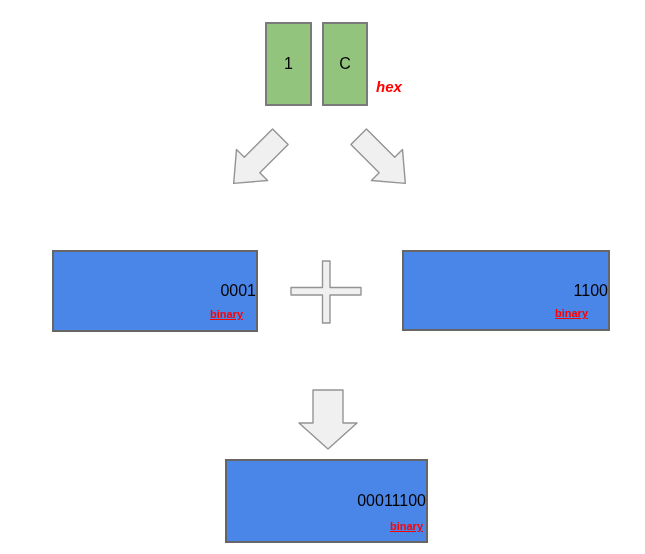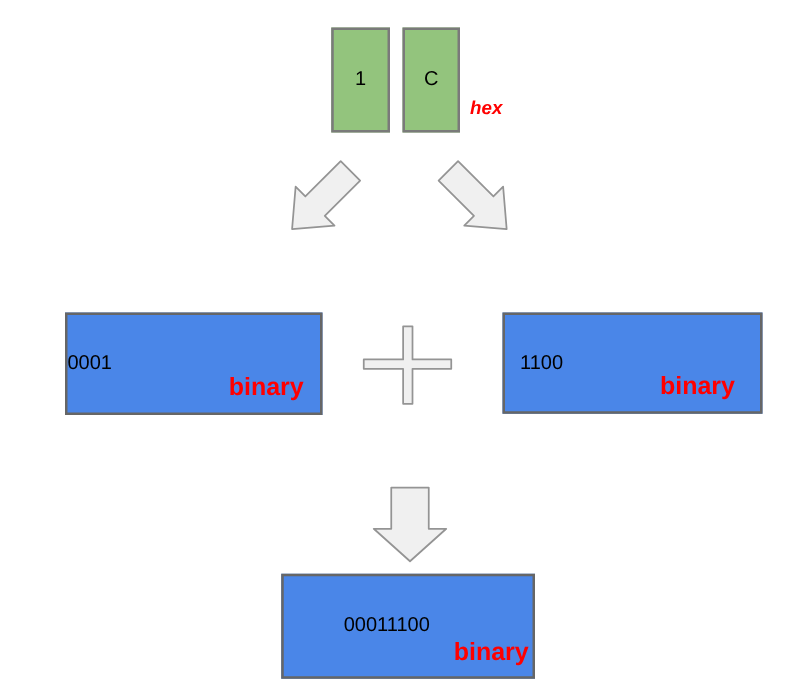--- a/index.html
+++ b/index.html
@@ -64,38 +64,39 @@
   .plus        { left: 290px; top: 260px; }
   .arrow-down  { left: 298px; top: 389px; }
 
   
   .bin-box {
     position: absolute;
     background: var(--binary-box-fill);
     border: 2px solid var(--binary-box-border);
     display: flex;
     align-items: center;
-    justify-content: flex-start;
+    justify-content: flex-end;
   }
   .bin-left   { left: 52px;  top: 250px; width: 206px; height: 82px; }
   .bin-right  { left: 402px; top: 250px; width: 208px; height: 81px; padding-left: 12px; }
   .bin-bottom { left: 225px; top: 459px; width: 203px; height: 84px; padding-left: 48px; }
 
   .bin-value {
     font-size: 16px;
     color: var(--text-black);
   }
   .bin-label {
     position: absolute;
-    font-size: 20px;
+    font-size: 11px;
     font-weight: bold;
     color: var(--label-red);
     bottom: 10px;
     right: 13px;
     line-height: 1;
+    text-decoration: underline;
   }
   .bin-right .bin-label  { right: 20px; }
   .bin-bottom .bin-label { right: 3px; bottom: 9px; }
 </style>
 </head>
 <body>
 
 <div class="canvas">
 
   <div class="hex-box hex-box-1">

